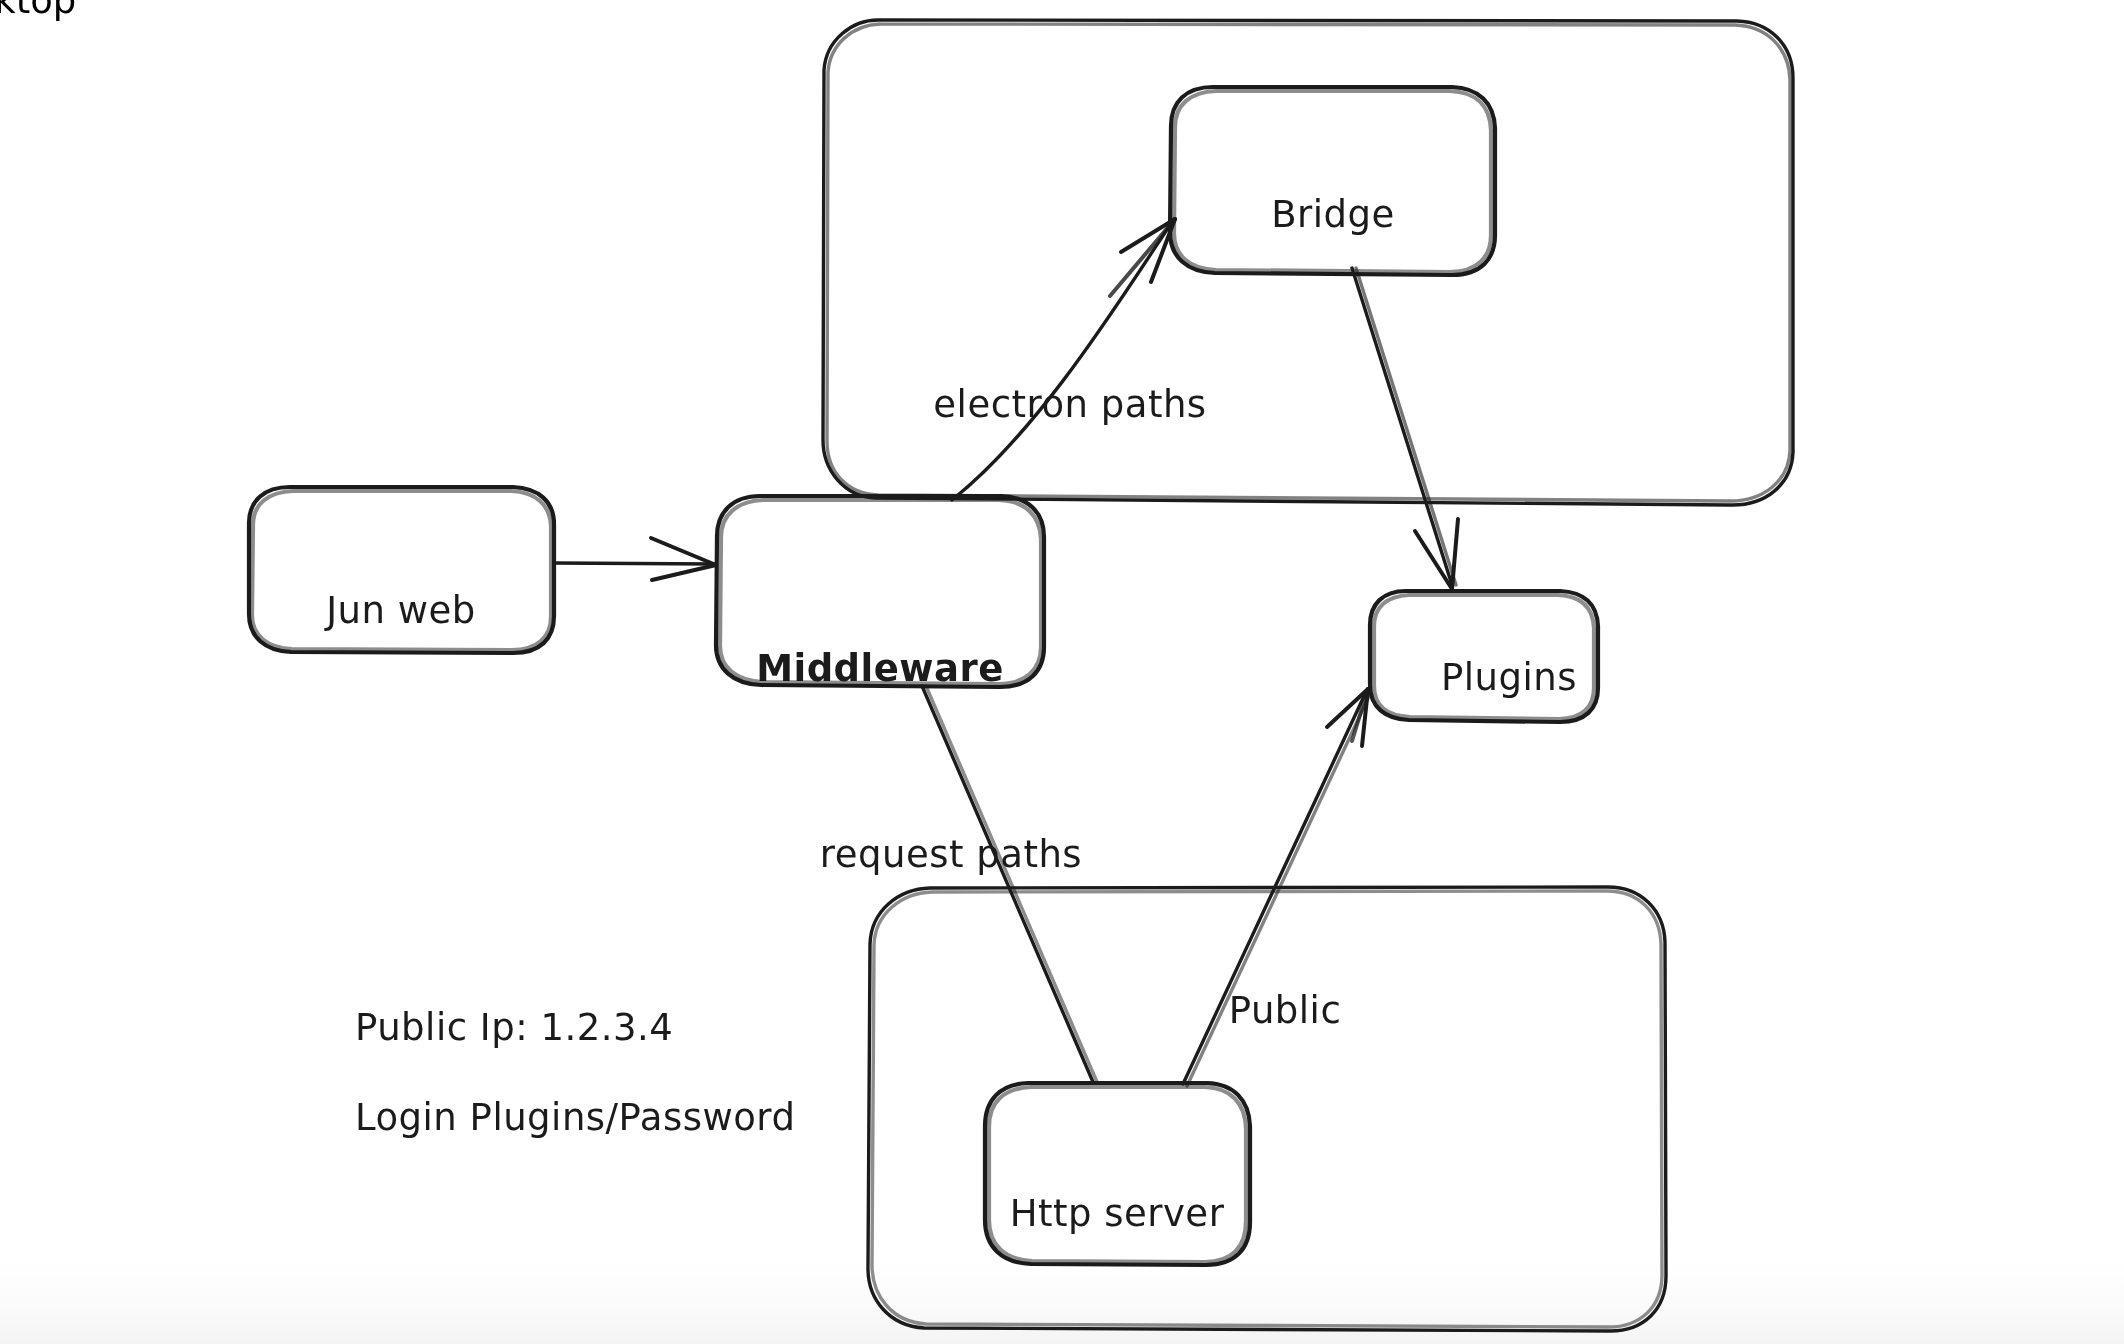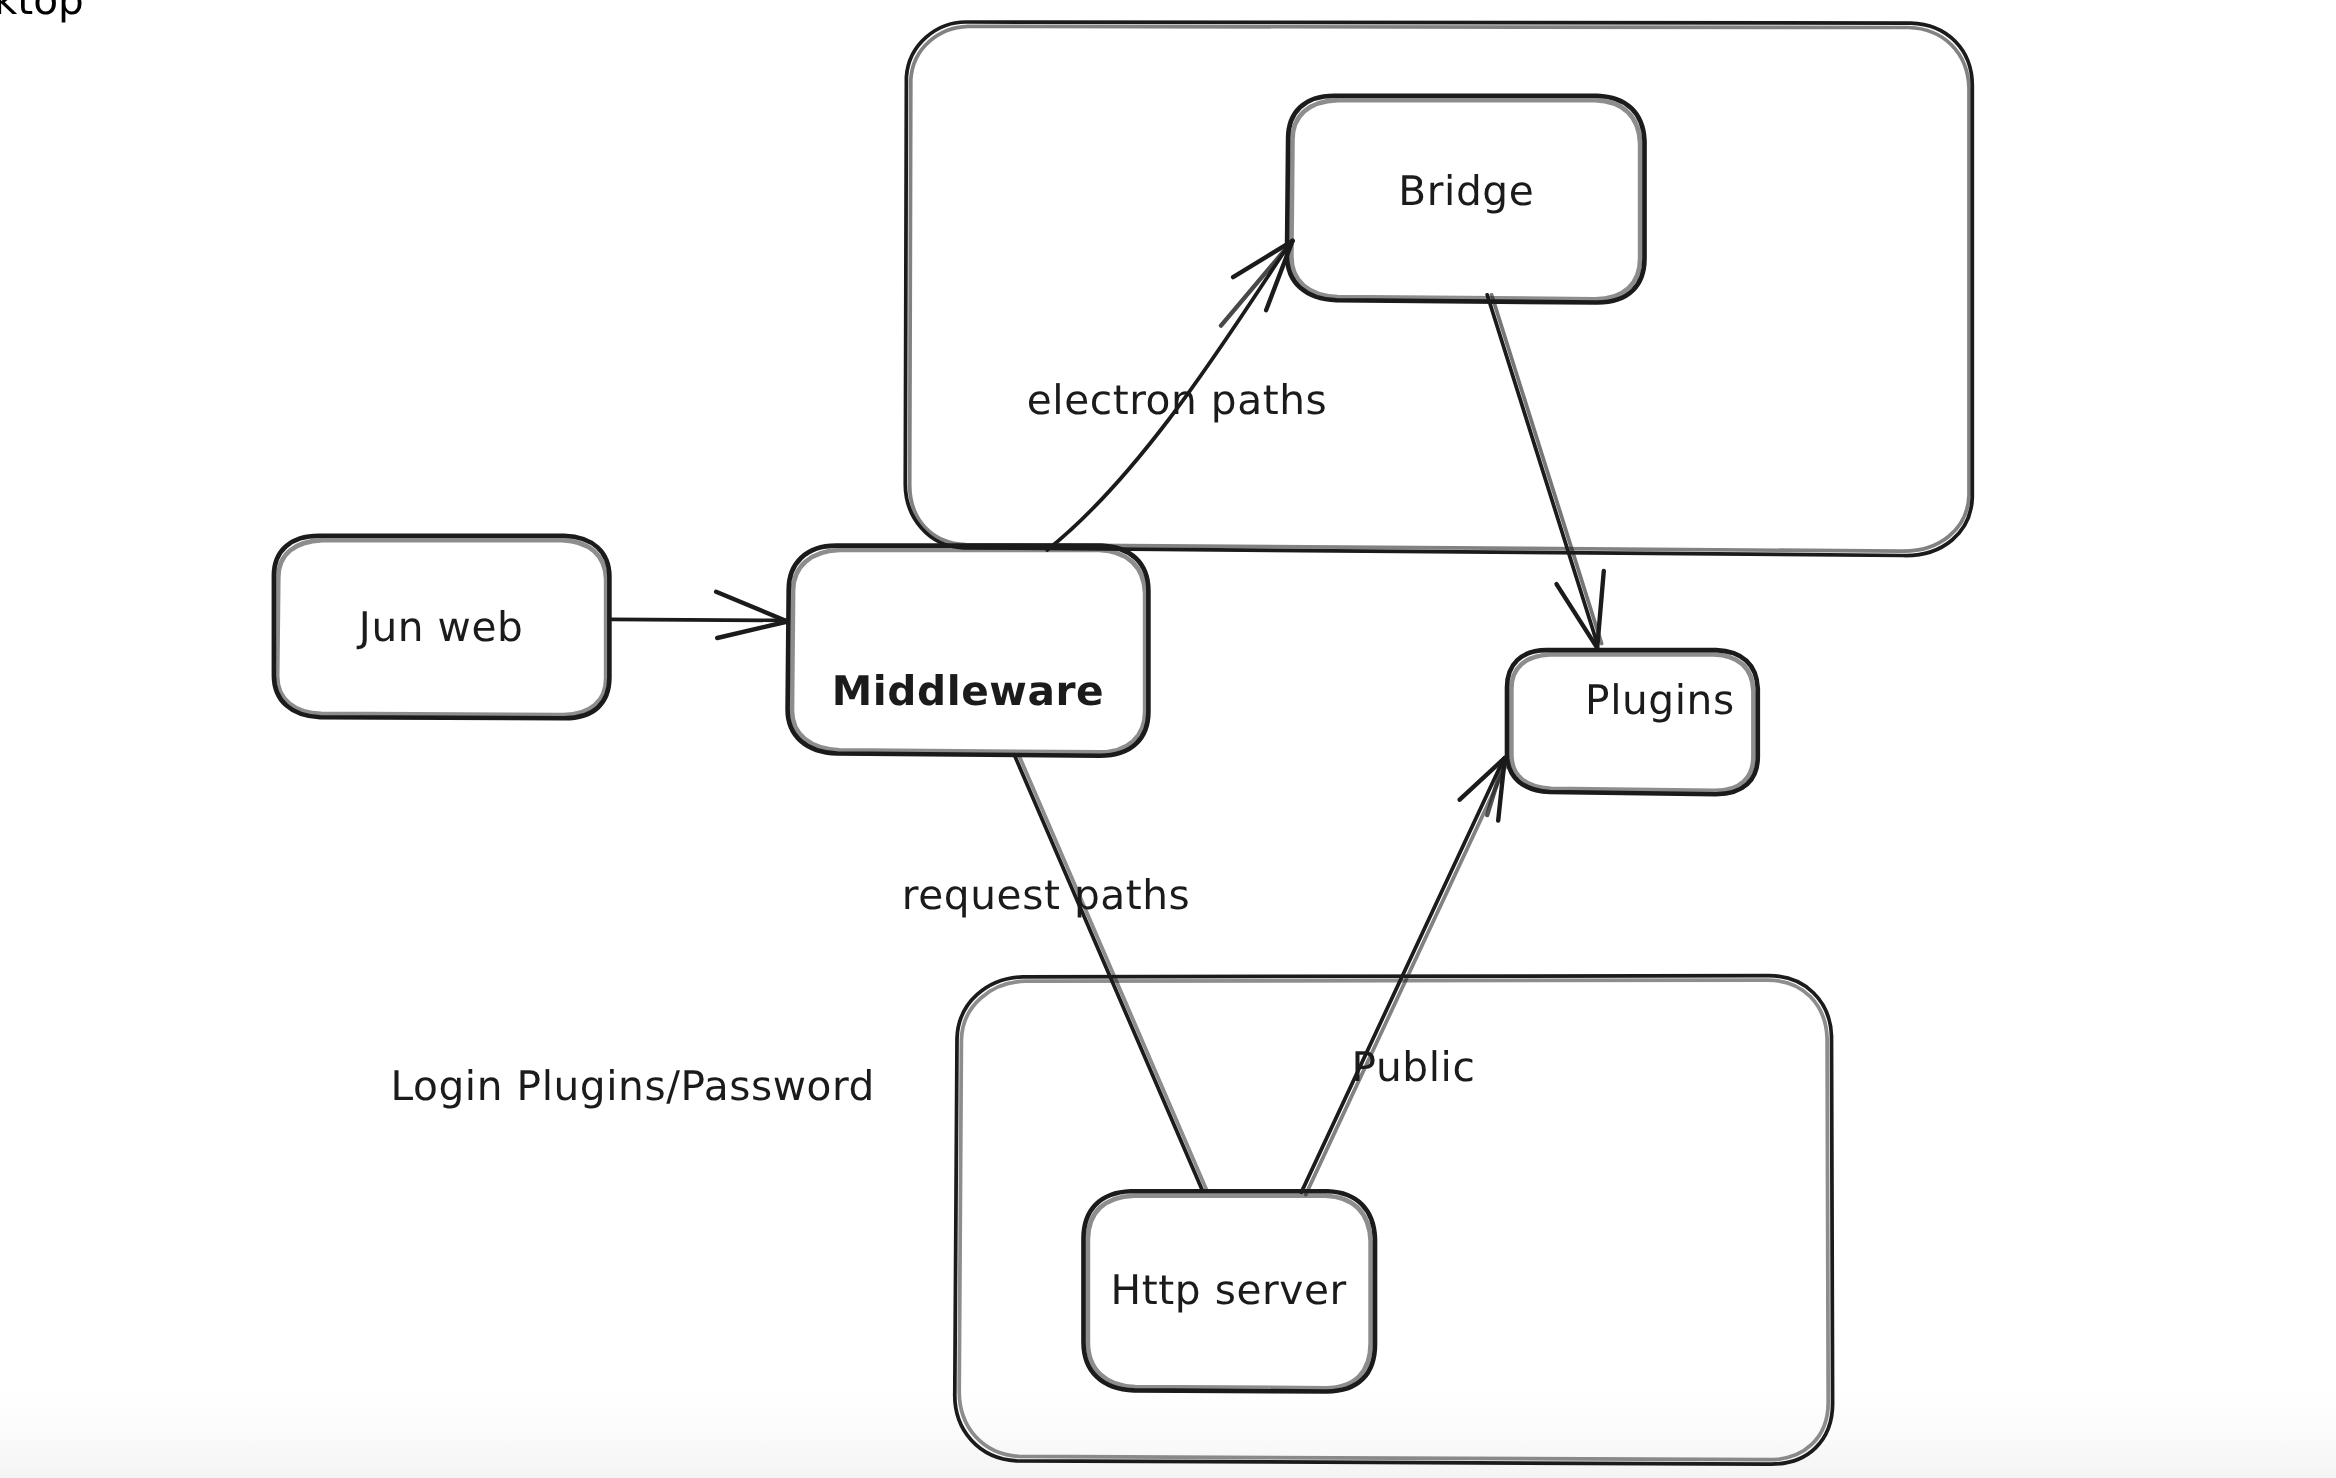--- a/index.html
+++ b/index.html
@@ -21,20 +21,21 @@
     width: 2124px;
     height: 1344px;
   }
   .node-label, .edge-label, .note-line {
     position: absolute;
     color: #1b1b1b;
     white-space: nowrap;
     font-family: "DejaVu Sans", sans-serif;
     font-weight: 400;
     letter-spacing: 0.5px;
+    margin-top: 40px;
   }
   .node-label {
     font-size: 37px;
     transform: translate(-50%, -50%);
     text-align: center;
   }
   .group-label {
     font-size: 37px;
     transform: translate(-50%, -50%);
     text-align: center;
@@ -277,16 +278,17 @@
 
   <div class="node-label" style="left:1117px; top:1173px;">Http server</div>
 
   <div class="edge-label" style="left:1070px; top:364px;">electron paths</div>
 
   <div class="edge-label" style="left:951px; top:814px;">request paths</div>
 
   <div class="edge-label" style="left:1285px; top:970px;">Public</div>
 
   <div class="note-block" style="left:355px; top:963px;">
+    <span class="note-line">Public Ip: 1.2.3.4</span>
     <span class="note-line">Login Plugins/Password</span>
   </div>
 
 </div>
 
 </body></html>

